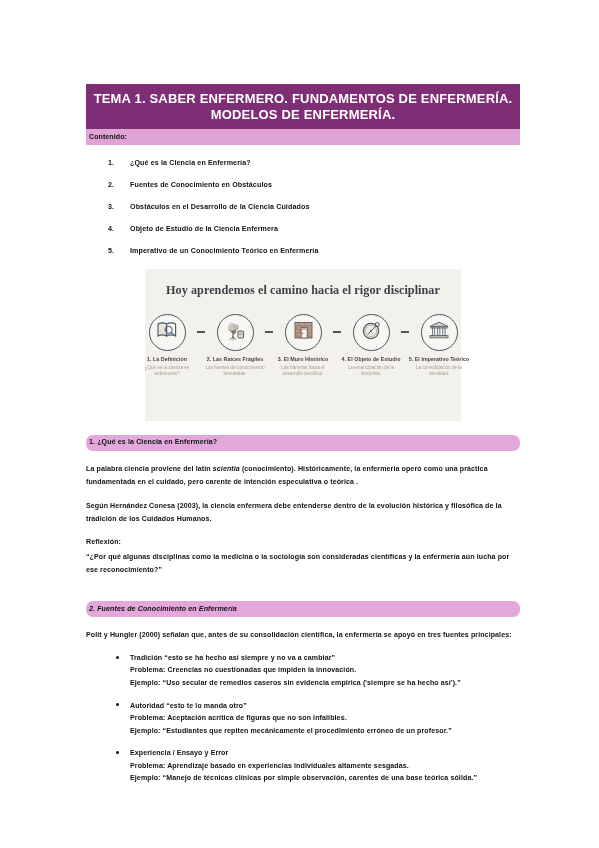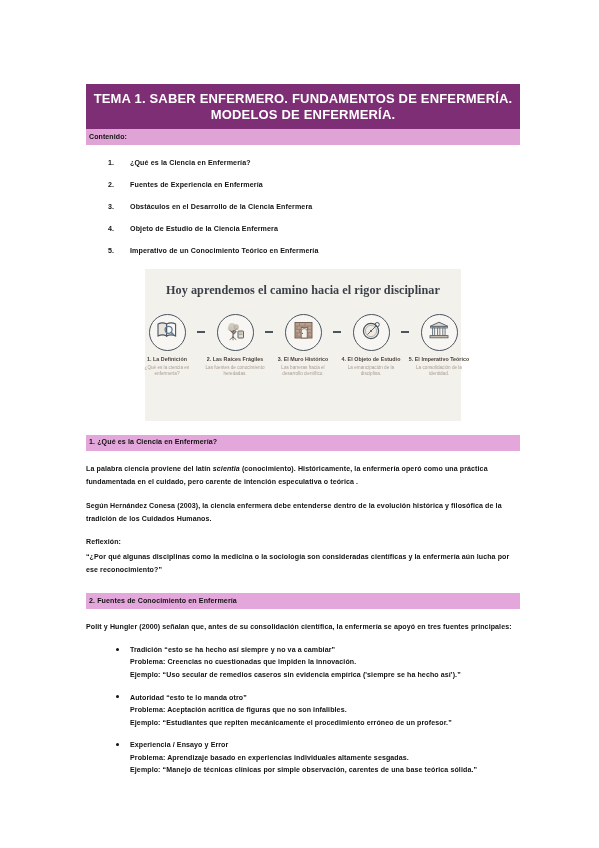--- a/index.html
+++ b/index.html
@@ -144,23 +144,24 @@
 
   
   .section-head {
     background: #E4A7DB;
     color: #111111;
     font-size: 7.1px;
     font-weight: 700;
     padding: 3.5px 4px 3.5px 3px;
     letter-spacing: 0.1px;
     line-height: 1.25;
+    border-radius: 7px;
   }
   .sh-gap-1 { margin-top: 14px; }
-  .sh-gap-2 { margin-top: 17px; }
+  .sh-gap-2 { margin-top: 25px; font-style: italic; }
 
   
   p.body {
     font-size: 7.05px;
     font-weight: 700;
     line-height: 1.85;
     margin: 11px 0 0 0;
     letter-spacing: 0.1px;
     text-align: left;
   }
@@ -199,22 +200,22 @@
 <body>
 
 <div class="page">
 
   <div class="title-band">TEMA 1. SABER ENFERMERO. FUNDAMENTOS DE ENFERMERÍA. MODELOS DE ENFERMERÍA.</div>
 
   <div class="contenido-band">Contenido:</div>
 
   <ol class="toc">
     <li>¿Qué es la Ciencia en Enfermería?</li>
-    <li>Fuentes de Experiencia en Enfermería</li>
-    <li>Obstáculos en el Desarrollo de la Ciencia Enfermera</li>
+    <li>Fuentes de Conocimiento en Obstáculos</li>
+    <li>Obstáculos en el Desarrollo de la Ciencia Cuidados</li>
     <li>Objeto de Estudio de la Ciencia Enfermera</li>
     <li>Imperativo de un Conocimiento Teórico en Enfermería</li>
   </ol>
 
   <div class="infographic">
     <div class="info-title">Hoy aprendemos el camino hacia el rigor disciplinar</div>
 
     <div class="nodes-row">
 
       <div class="node-wrap">

